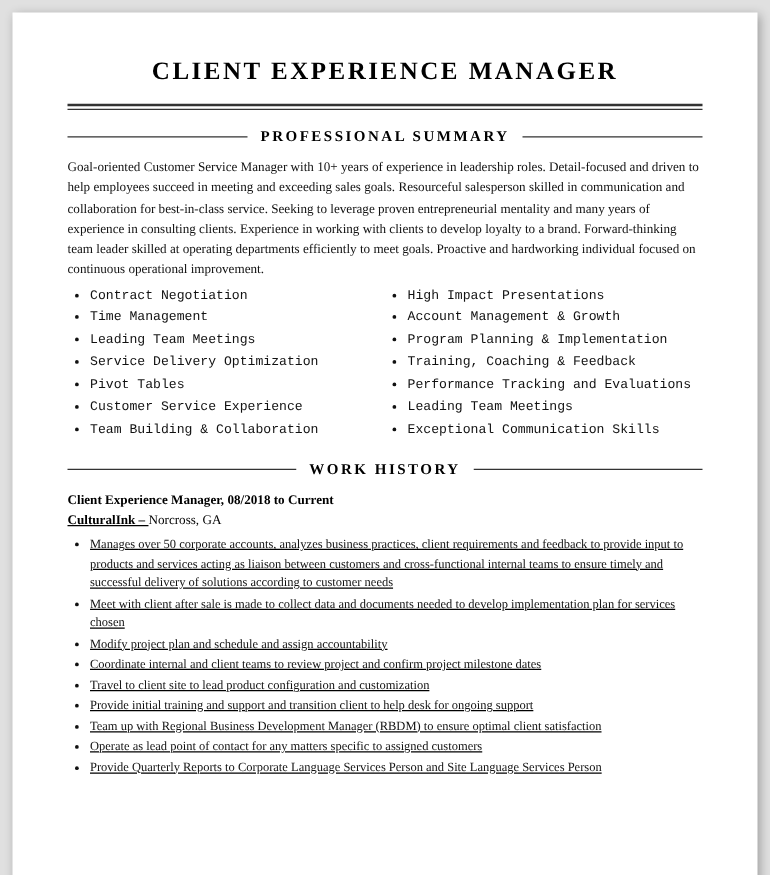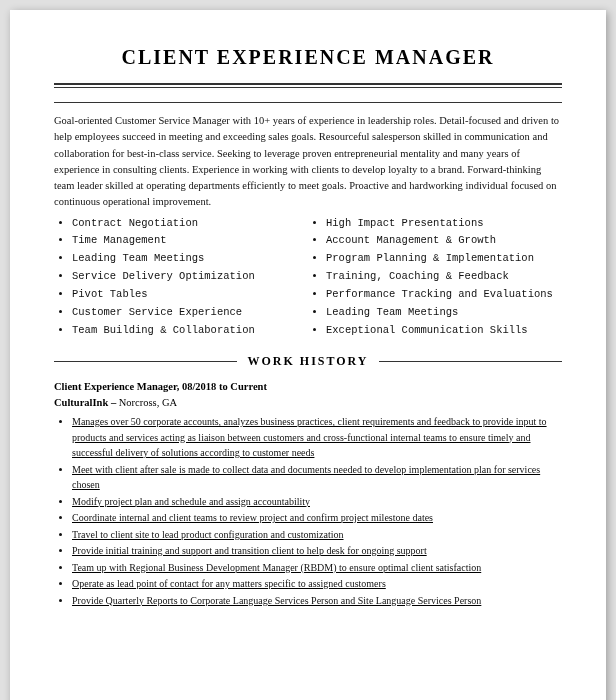--- a/index.html
+++ b/index.html
@@ -101,20 +101,21 @@
     }
 
     .company-line {
       font-size: 10.5px;
       line-height: 1.5;
       margin-bottom: 3px;
     }
 
     .company-line .company-name {
       font-weight: bold;
+      text-decoration: underline;
     }
 
     .job-bullets ul {
       list-style: disc;
       padding-left: 18px;
       text-decoration: underline;
     }
 
     .job-bullets ul li {
       font-size: 10px;
@@ -147,20 +148,21 @@
 
   <div class="title">Client Experience Manager</div>
 
   <div class="double-line">
     <div class="l"></div>
     <div class="l2"></div>
   </div>
 
   <div class="section-header">
     <div class="line"></div>
+    <div class="label">Professional Summary</div>
     <div class="line"></div>
   </div>
 
   <div class="summary-text">Goal-oriented Customer Service Manager with 10+ years of experience in leadership roles. Detail-focused and driven to help employees succeed in meeting and exceeding sales goals. Resourceful salesperson skilled in communication and collaboration for best-in-class service. Seeking to leverage proven entrepreneurial mentality and many years of experience in consulting clients. Experience in working with clients to develop loyalty to a brand. Forward-thinking team leader skilled at operating departments efficiently to meet goals. Proactive and hardworking individual focused on continuous operational improvement.</div>
 
 
   <div class="skills-grid">
     <div class="skills-col">
       <ul>
       <li>Contract Negotiation</li>

